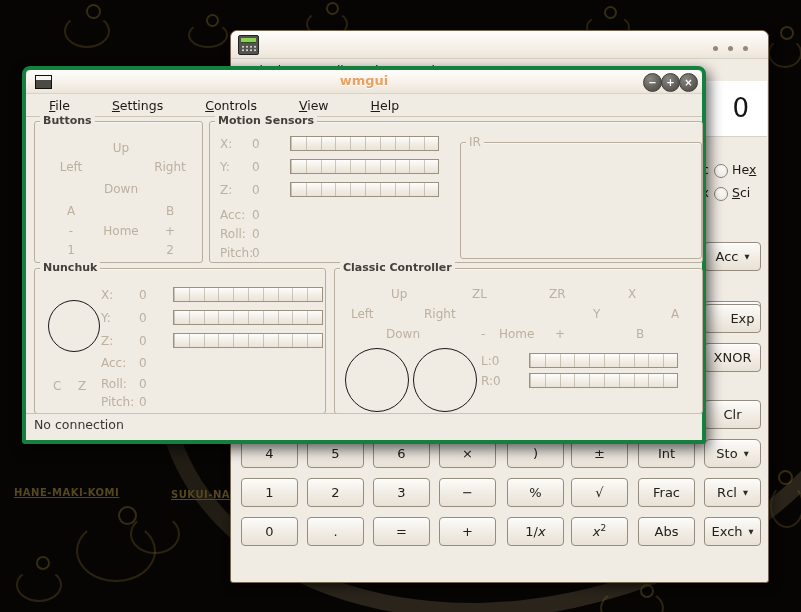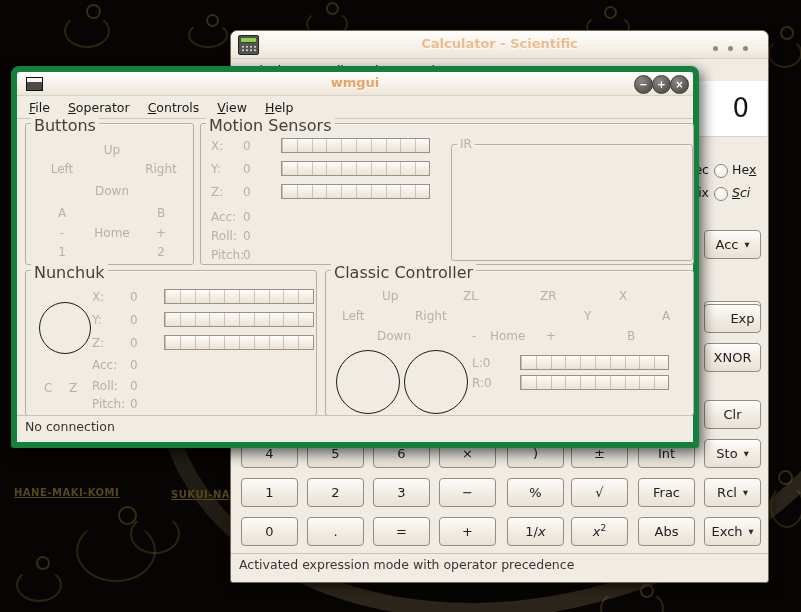--- a/index.html
+++ b/index.html
@@ -14,31 +14,31 @@
   .swoosh{position:absolute;left:150px;top:60px;width:720px;height:520px;border:16px solid transparent;
     border-bottom-color:rgba(72,63,48,.55);border-left-color:rgba(72,63,48,.4);border-radius:50%;
     transform:rotate(-14deg);}
   .head{position:absolute;border:2px solid rgba(130,108,48,.38);border-radius:50%;}
   .arc{position:absolute;border:2px solid rgba(130,108,48,.3);border-radius:50%;border-top-color:transparent;}
   .wp-label{position:absolute;font-size:10px;font-weight:bold;letter-spacing:.5px;color:#55471f;white-space:nowrap;text-decoration:underline;}
   
   .window{position:absolute;background:#f0ebe3;}
   #calc-window{left:230px;top:30px;width:537px;height:551px;border:1px solid #77664f;
     border-radius:7px 7px 3px 3px;box-shadow:3px 4px 10px rgba(0,0,0,.55);z-index:2;}
-  #wmgui-window{left:11px;top:66px;width:676px;height:370px;border:6px solid #15803d;
+  #wmgui-window{left:22px;top:66px;width:676px;height:370px;border:4px solid #15803d;
     border-radius:8px 8px 3px 3px;box-shadow:3px 5px 14px rgba(0,0,0,.65);z-index:3;}
   .titlebar{position:absolute;left:0;top:0;right:0;background:linear-gradient(#fffefc,#f4eee6 65%,#ece5da);
     border-bottom:1px solid #d9d2c7;border-radius:7px 7px 0 0;}
   #calc-window .titlebar{height:27px;}
   #wmgui-window .titlebar{height:23px;}
   .title{position:absolute;left:0;width:100%;text-align:center;font-weight:bold;font-size:13px;white-space:nowrap;}
   #calc-title{top:5px;color:#edbb8d;text-shadow:0 1px 1px #fff;}
   #wmgui-title{top:3px;color:#e9a263;text-shadow:0 1px 0 #fff;}
   .menubar{position:absolute;left:0;right:0;display:flex;align-items:center;font-size:12.5px;color:#1b1914;}
-  #wmgui-menubar{top:24px;height:22px;border-bottom:1px solid #cdc5b8;padding-left:3px;}
+  #wmgui-menubar{top:24px;height:22px;border-bottom:1px solid #cdc5b8;padding-left:14px;gap:24px;}
   #calc-menubar{top:28px;height:22px;padding-left:3px;}
   .menu-item{padding:0 9px;white-space:nowrap;}
   .mk{text-decoration:underline;}
   
   .wbtn{position:absolute;top:3px;width:17px;height:17px;border-radius:50%;
     background:radial-gradient(circle at 35% 30%,#8b8884,#56534e 75%);border:1px solid #3f3c38;
     color:#fff;font-size:10px;font-weight:bold;display:flex;align-items:center;justify-content:center;line-height:1;}
   
   #wmgui-icon{position:absolute;left:9px;top:5px;width:15px;height:12px;border:1px solid #101010;
     background:linear-gradient(#f6f5f2 0 4px,#4b4a45 4px);}
@@ -59,21 +59,21 @@
   .calc-key{position:absolute;width:57px;height:29px;border:1px solid #958c80;border-radius:4px;
     background:linear-gradient(#fdfcfa,#f2ede5 50%,#e8e1d6);box-shadow:inset 0 1px 0 #fff;
     font-family:"DejaVu Sans",sans-serif;font-size:13px;color:#23211e;
     display:flex;align-items:center;justify-content:center;padding:0;margin:0;}
   .calc-key .dd{font-size:6.5px;margin-left:6px;color:#2b2a27;}
   .calc-key sup{font-size:9px;line-height:1;}
   .it{font-style:italic;}
   
   .group{position:absolute;border:1px solid #b7aea0;border-radius:3px;box-shadow:inset 0 1px 0 rgba(255,255,255,.55);}
   .group-label{position:absolute;top:-8px;left:5px;background:#f0ebe3;padding:0 3px;
-    font-weight:normal;font-size:16px;color:#45403a;white-space:nowrap;}
+    font-weight:bold;font-size:11px;color:#45403a;white-space:nowrap;}
   .dis{position:absolute;color:#bcb0a0;font-size:12px;white-space:nowrap;}
   .ctr{text-align:center;}
   .pbar{position:absolute;height:13px;border:1px solid #9a9183;
     background-image:repeating-linear-gradient(90deg,rgba(168,158,142,.55) 0 1px,transparent 1px 14.8px),
                      linear-gradient(#fefdfb,#f1ece3 60%,#eae3d8);}
   .joy{position:absolute;border:1px solid #1a1a1a;border-radius:50%;}
   
   .statusbar{position:absolute;left:0;right:0;border-top:1px solid #cac2b6;
     font-size:12.5px;color:#393530;padding:3px 0 0 8px;white-space:nowrap;}
   #wmgui-status{top:343px;}
@@ -106,21 +106,20 @@
   <div class="wp-label" style="left:14px;top:487px;">HANE-MAKI-KOMI</div>
   <div class="wp-label" style="left:171px;top:489px;">SUKUI-NAGE</div>
 </div>
 
 <div class="window" id="calc-window">
   <div class="titlebar">
     <div id="calc-icon">
       <div class="scr"></div>
       <div class="keys"></div>
     </div>
-    <div class="title" id="calc-title">Calculator - Scientific</div>
     <div class="calc-dot" style="left:482px;"></div>
     <div class="calc-dot" style="left:497px;"></div>
     <div class="calc-dot" style="left:512px;"></div>
   </div>
 
   <div class="menubar" id="calc-menubar">
     <span class="menu-item"><span class="mk">C</span><span>alculator</span></span>
     <span class="menu-item"><span class="mk">E</span><span>dit</span></span>
     <span class="menu-item"><span class="mk">V</span><span>iew</span></span>
     <span class="menu-item"><span class="mk">H</span><span>elp</span></span>
@@ -128,24 +127,24 @@
 
   <div id="calc-display">
     <span class="val">0</span>
   </div>
 
   <span class="rlabel" style="left:436px;top:131px;width:42px;text-align:right;">Dec</span>
   <span class="radio" style="left:483px;top:133px;"></span>
   <span class="rlabel" style="left:501px;top:131px;"><span>He</span><span class="mk">x</span></span>
   <span class="rlabel" style="left:436px;top:154px;width:42px;text-align:right;"><span class="mk">F</span><span>ix</span></span>
   <span class="radio" style="left:483px;top:156px;"></span>
-  <span class="rlabel" style="left:501px;top:154px;font-style:italic;"><span class="mk">S</span><span>ci</span></span>
+  <span class="rlabel" style="left:501px;top:154px;"><span class="mk">S</span><span>ci</span></span>
 
   <div class="abs" id="side-buttons" style="left:0;top:0;width:100%;height:100%;">
-      <button class="calc-key" style="left: 473px; top: 199px;">
+      <button class="calc-key" style="left: 473px; top: 211px;">
         <span>Acc</span>
         <span class="dd">▼</span>
       </button>
       <button class="calc-key" style="left: 473px; top: 234px; margin-top: 36px;">
         <span>Rand</span>
       </button>
       <button class="calc-key" style="left: 473px; top: 273px; padding-left: 20px;">
         <span>Exp</span>
       </button>
       <button class="calc-key" style="left: 473px; top: 312px;">
@@ -170,21 +169,21 @@
       </button>
       <button class="calc-key" style="left: 276px; top: 408px;">
         <span>)</span>
       </button>
       <button class="calc-key" style="left: 340px; top: 408px;">
         <span>±</span>
       </button>
       <button class="calc-key" style="left: 407px; top: 408px;">
         <span>Int</span>
       </button>
-      <button class="calc-key" style="left: 473px; top: 408px;">
+      <button class="calc-key" style="left: 473px; top: 408px; border-radius: 6px;">
         <span>Sto</span>
         <span class="dd">▼</span>
       </button>
       <button class="calc-key" style="left: 10px; top: 447px;">
         <span>1</span>
       </button>
       <button class="calc-key" style="left: 76px; top: 447px;">
         <span>2</span>
       </button>
       <button class="calc-key" style="left: 142px; top: 447px;">
@@ -226,37 +225,34 @@
       </button>
       <button class="calc-key" style="left: 407px; top: 486px;">
         <span>Abs</span>
       </button>
       <button class="calc-key" style="left: 473px; top: 486px;">
         <span>Exch</span>
         <span class="dd">▼</span>
       </button>
     </div>
 
-  <div class="statusbar" id="calc-status">
-    <span>Activated expression mode with operator precedence</span>
-  </div>
 </div>
 
 <div class="window" id="wmgui-window">
   <div class="titlebar">
     <div id="wmgui-icon"></div>
     <div class="title" id="wmgui-title">wmgui</div>
     <div class="wbtn" style="left:617px;">−</div>
     <div class="wbtn" style="left:635px;">+</div>
     <div class="wbtn" style="left:653px;">×</div>
   </div>
 
   <div class="menubar" id="wmgui-menubar">
     <span class="menu-item"><span class="mk">F</span><span>ile</span></span>
-    <span class="menu-item"><span class="mk">S</span><span>operator</span></span>
+    <span class="menu-item"><span class="mk">S</span><span>ettings</span></span>
     <span class="menu-item"><span class="mk">C</span><span>ontrols</span></span>
     <span class="menu-item"><span class="mk">V</span><span>iew</span></span>
     <span class="menu-item"><span class="mk">H</span><span>elp</span></span>
   </div>
 
   <div class="group" style="left:8px;top:51px;width:167px;height:140px;">
     <span class="group-label">Buttons</span>
     <span class="dis ctr" style="left:60px;top:19px;width:52px;">Up</span>
     <span class="dis ctr" style="left:14px;top:38px;width:44px;">Left</span>
     <span class="dis ctr" style="left:113px;top:38px;width:44px;">Right</span>

